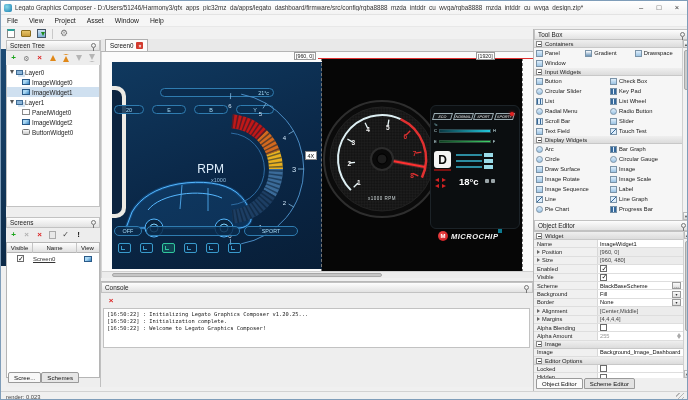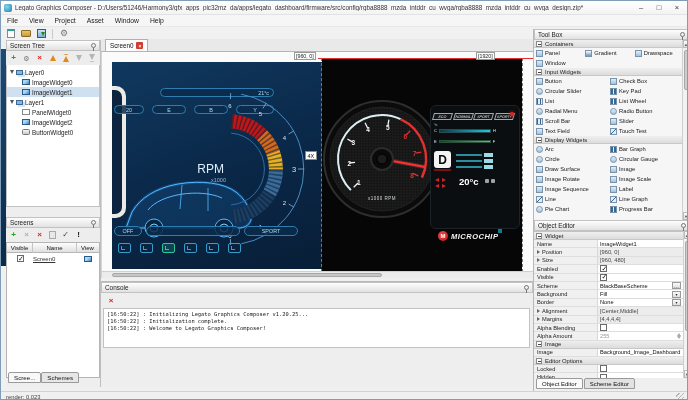--- a/index.html
+++ b/index.html
@@ -462,21 +462,21 @@
       <div class="iline" style="left:134px;top:106px">
           <i class="ilbar"></i>
           <i class="ilval"></i>
         </div>
       <div class="rwarn">
         <i class="rw"></i>
           <i class="rw r"></i>
         <i class="rw"></i>
           <i class="rw r"></i>
       </div>
-      <div class="bigtemp">20°c</div>
+      <div class="bigtemp">18°c</div>
       <span class="miniic" style="left:163px;top:120px"></span>
       <span class="miniic" style="left:169px;top:120px"></span>
       <div class="brand">
         <span class="mlogo">M</span>
         <span class="mtext">MICROCHIP</span>
       </div>
     </div>
 
     <div class="hscroll">
         <div class="hthumb"></div>

